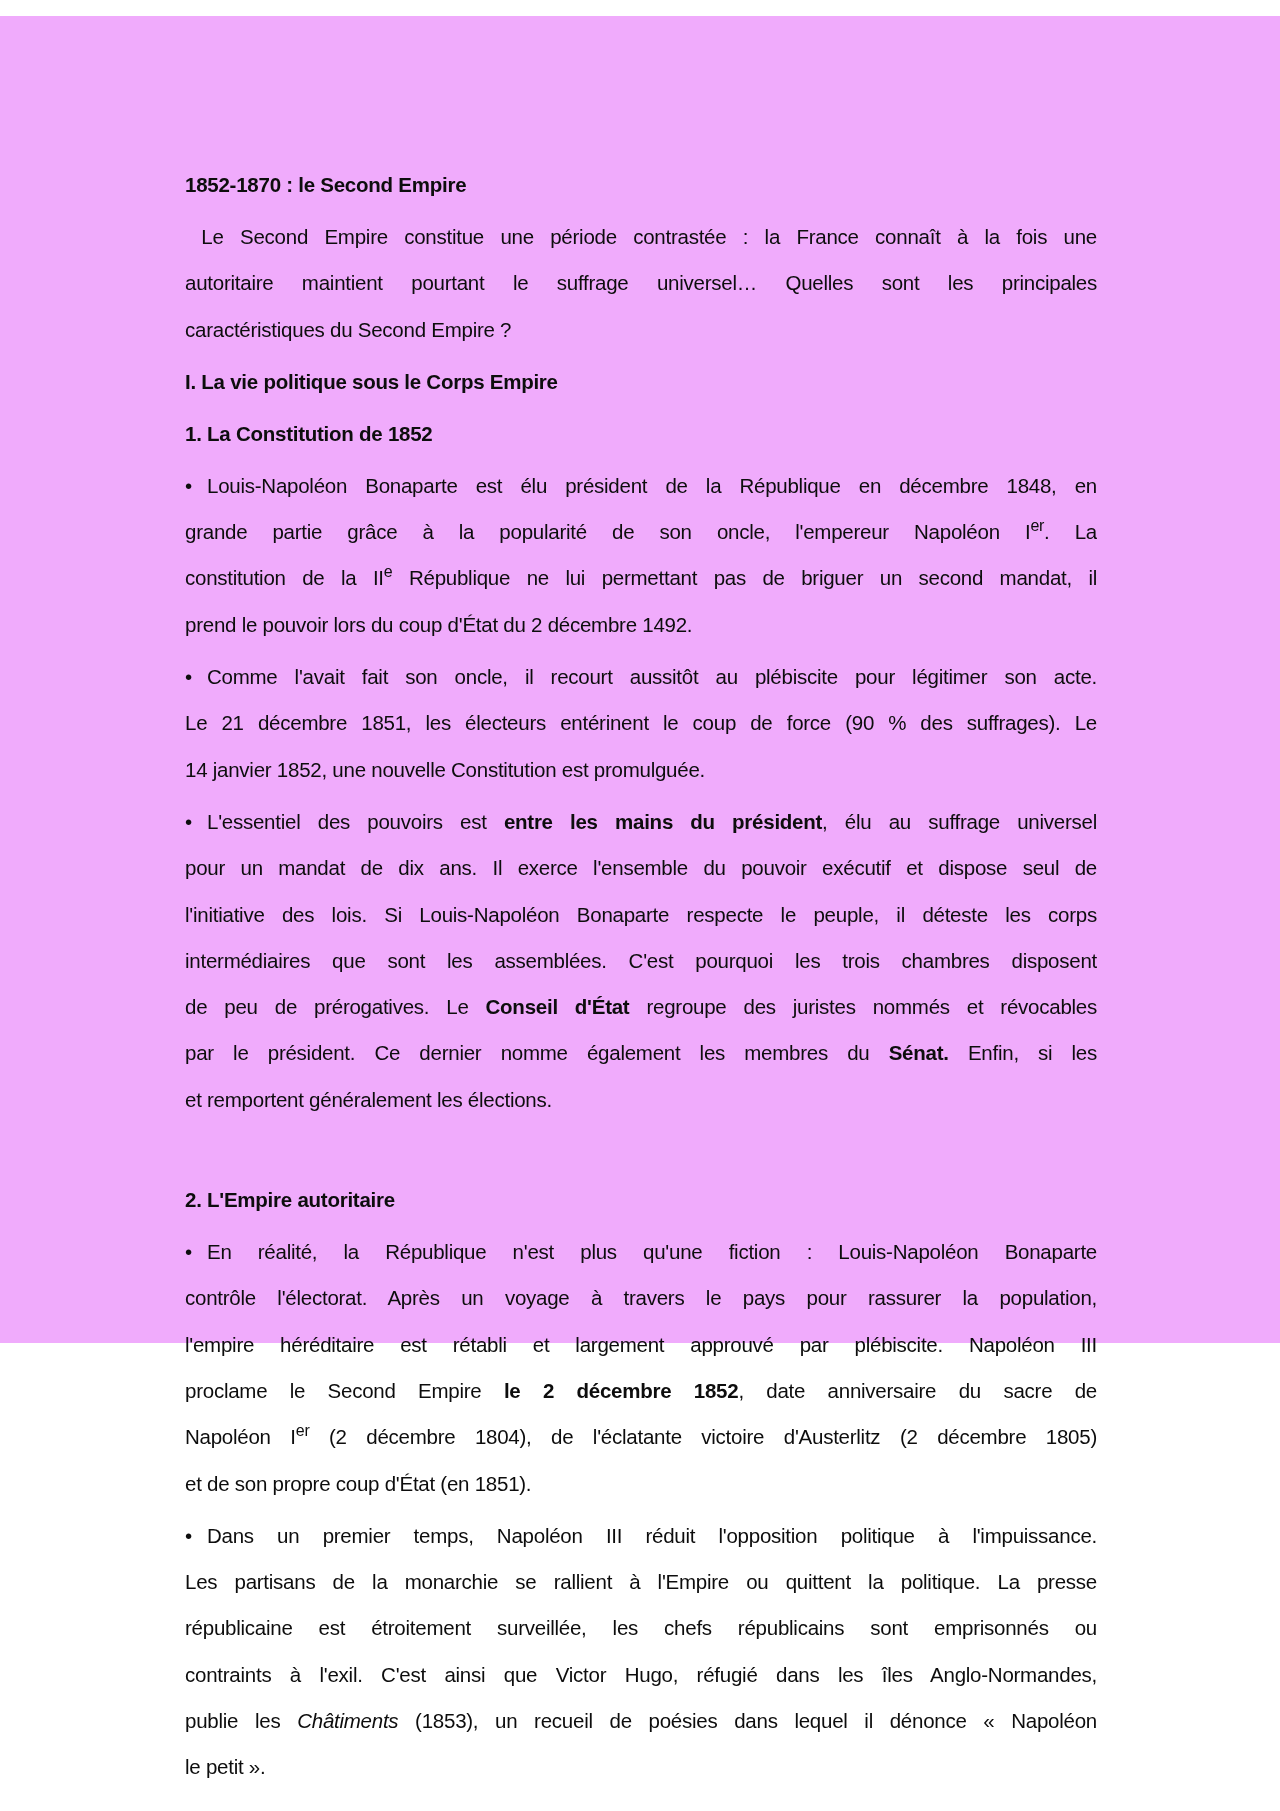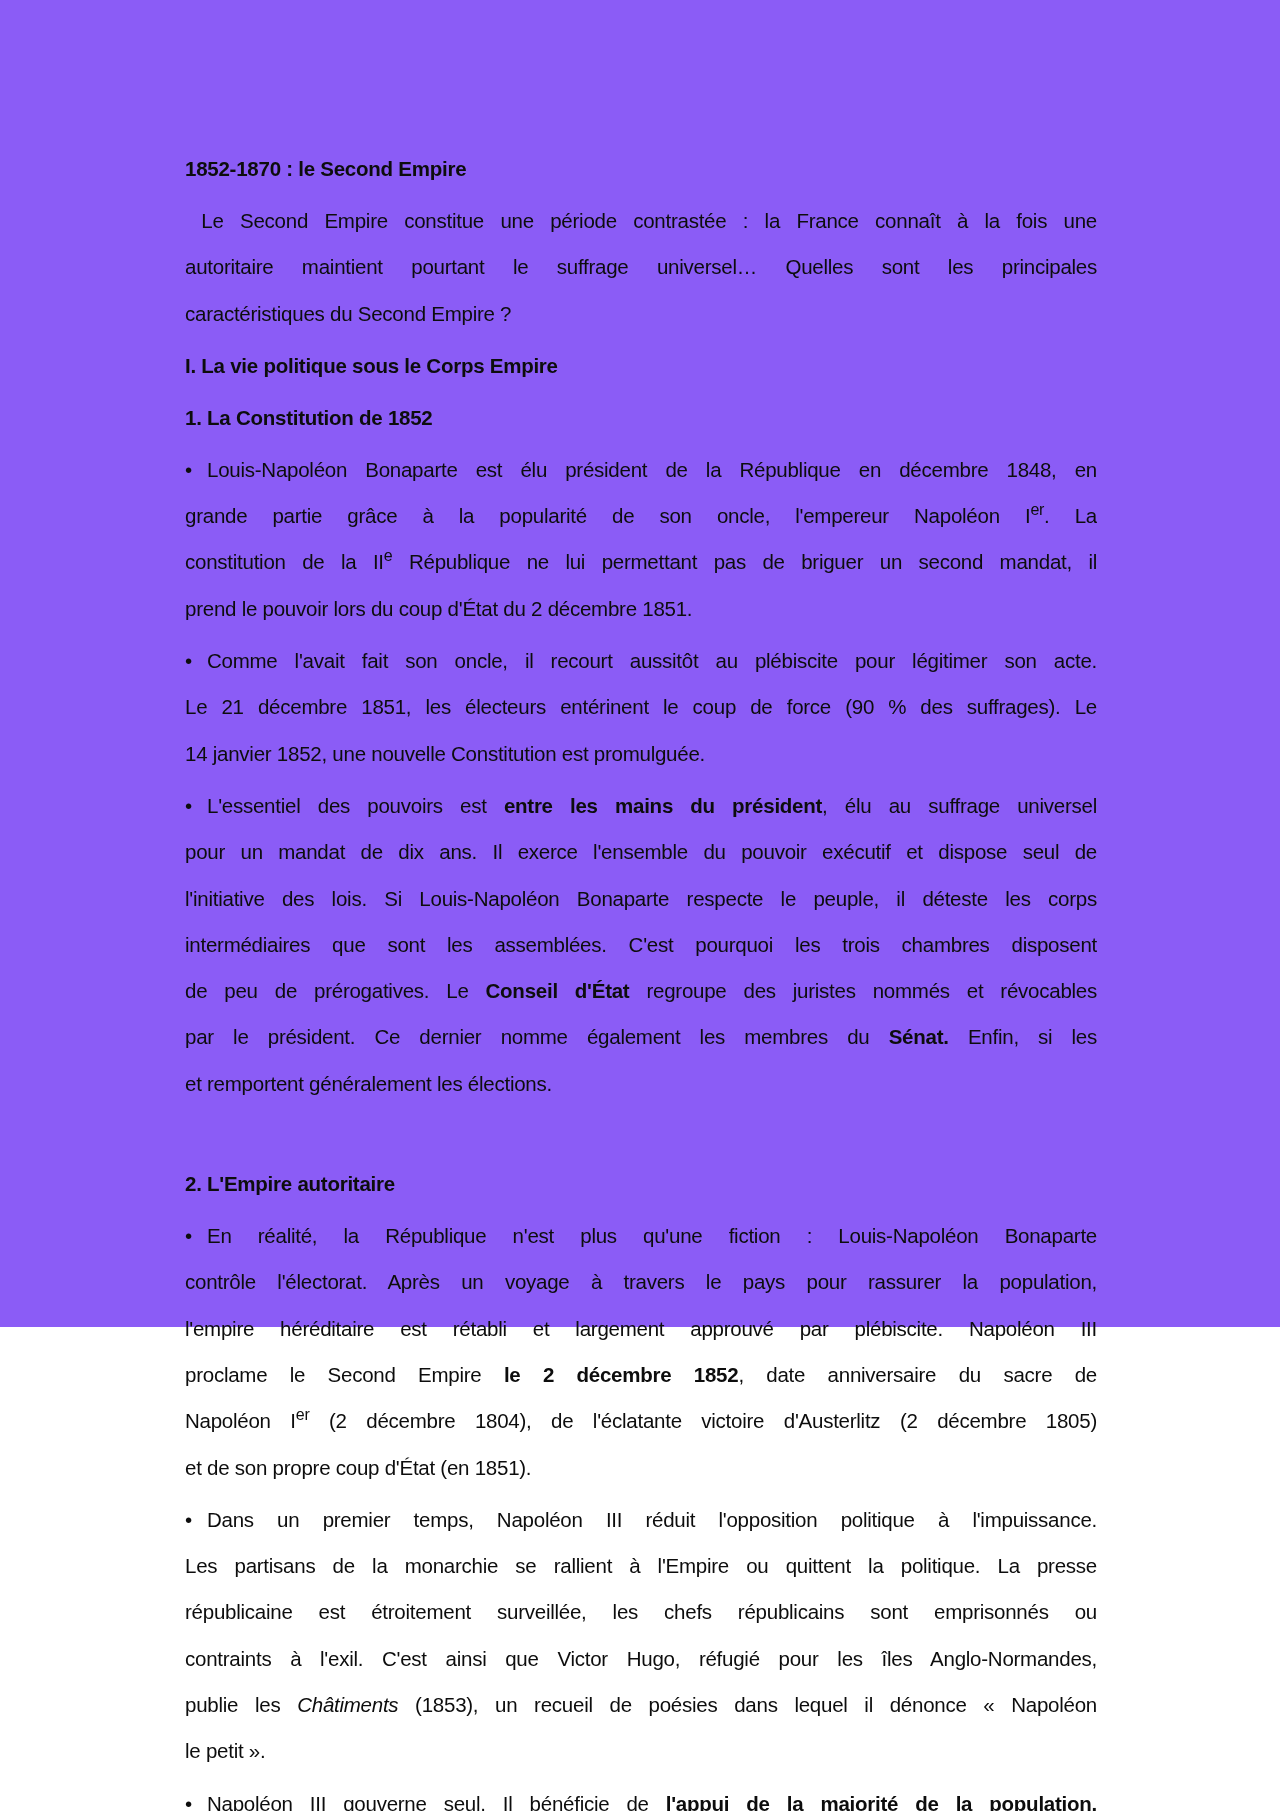--- a/index.html
+++ b/index.html
@@ -1,18 +1,18 @@
 <!DOCTYPE html>
 <html><head>
 <meta charset="utf-8">
 <style>
   html, body { margin: 0; padding: 0; background: #ffffff; }
   body { width: 1280px; height: 1811px; position: relative; overflow: hidden; }
   .page {
-    position: absolute; left: 0; top: 0; width: 1280px; height: 1327px; background: #8b5cf6;
+    position: absolute; left: 0; top: 16px; width: 1280px; height: 1327px; background: #f0abfc;
   }
   .col {
     position: absolute; left: 185px; top: 152px; width: 912px;
     font-family: "Liberation Sans", sans-serif;
     color: #0d0d0d;
     font-size: 20.5px;
     letter-spacing: -0.25px;
   }
   .heading {
     font-weight: bold; height: 34px; line-height: 34px; margin-bottom: 18px;
@@ -51,21 +51,21 @@
     <div class="para">
       <span class="line">
         <span class="bullet">•</span><span>Louis-Napoléon Bonaparte est élu président de la République en décembre 1848, en</span>
       </span>
       <span class="line">
         <span>grande partie grâce à la popularité de son oncle, l'empereur Napoléon I</span><sup>er</sup><span>. La</span>
       </span>
       <span class="line">
         <span>constitution de la II</span><sup>e</sup><span> République ne lui permettant pas de briguer un second mandat, il</span>
       </span>
-      <span class="line last">prend le pouvoir lors du coup d'État du 2 décembre 1851.</span>
+      <span class="line last">prend le pouvoir lors du coup d'État du 2 décembre 1492.</span>
     </div>
 
     <div class="para">
       <span class="line">
         <span class="bullet">•</span><span>Comme l'avait fait son oncle, il recourt aussitôt au plébiscite pour légitimer son acte.</span>
       </span>
       <span class="line">Le 21 décembre 1851, les électeurs entérinent le coup de force (90 % des suffrages). Le</span>
       <span class="line last">14 janvier 1852, une nouvelle Constitution est promulguée.</span>
     </div>
 
@@ -103,21 +103,21 @@
       </span>
       <span class="line last">et de son propre coup d'État (en 1851).</span>
     </div>
 
     <div class="para">
       <span class="line">
         <span class="bullet">•</span><span>Dans un premier temps, Napoléon III réduit l'opposition politique à l'impuissance.</span>
       </span>
       <span class="line">Les partisans de la monarchie se rallient à l'Empire ou quittent la politique. La presse</span>
       <span class="line">républicaine est étroitement surveillée, les chefs républicains sont emprisonnés ou</span>
-      <span class="line">contraints à l'exil. C'est ainsi que Victor Hugo, réfugié pour les îles Anglo-Normandes,</span>
+      <span class="line">contraints à l'exil. C'est ainsi que Victor Hugo, réfugié dans les îles Anglo-Normandes,</span>
       <span class="line">
         <span>publie les </span><span class="ital">Châtiments</span><span> (1853), un recueil de poésies dans lequel il dénonce « Napoléon</span>
       </span>
       <span class="line last">le petit ».</span>
     </div>
 
     <div class="para">
       <span class="line">
         <span class="bullet">•</span><span>Napoléon III gouverne seul. Il bénéficie de </span><span class="bold">l'appui de la majorité de la population.</span>
       </span>

